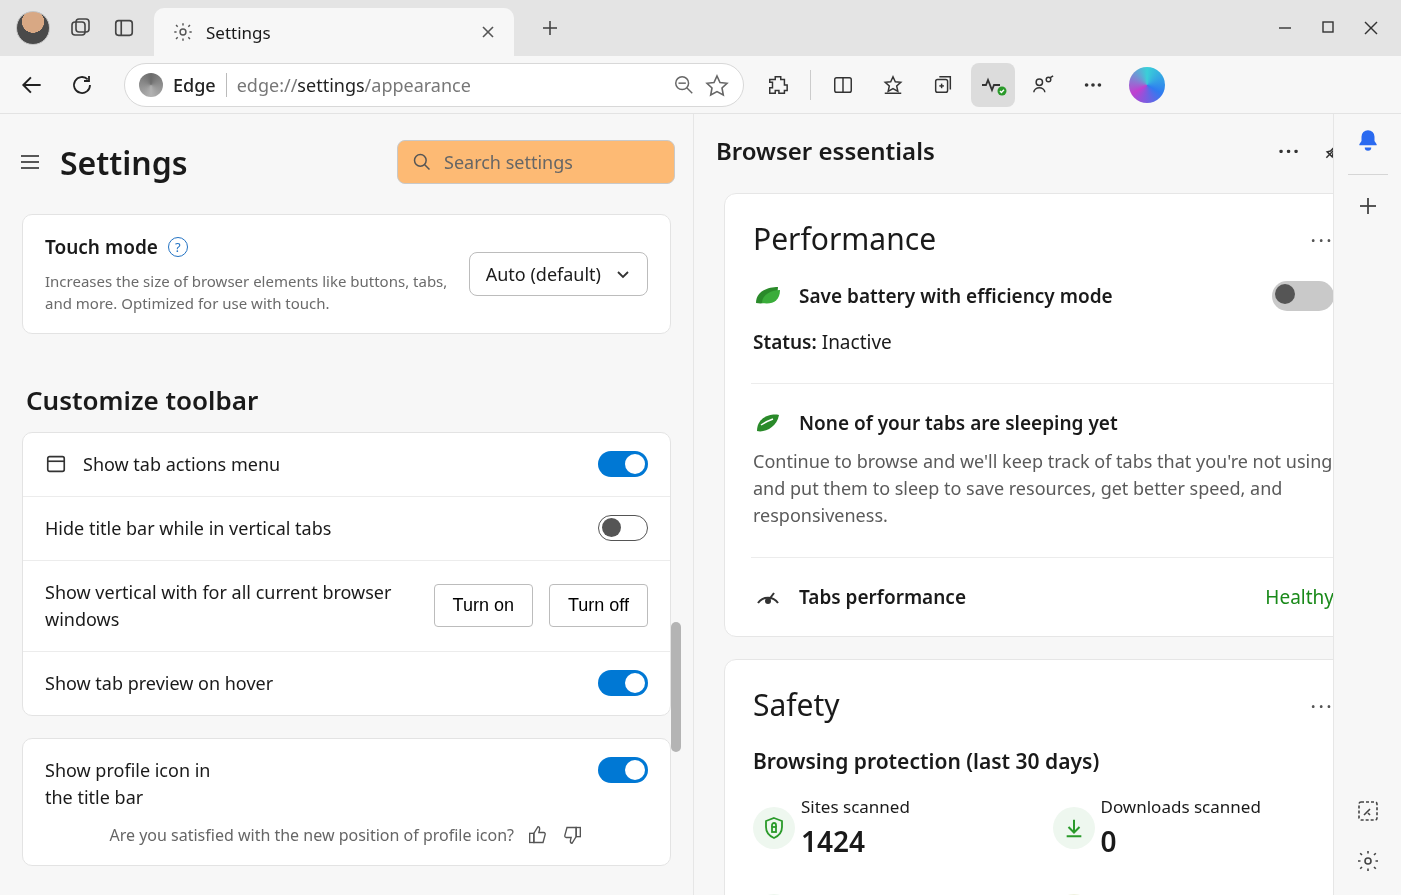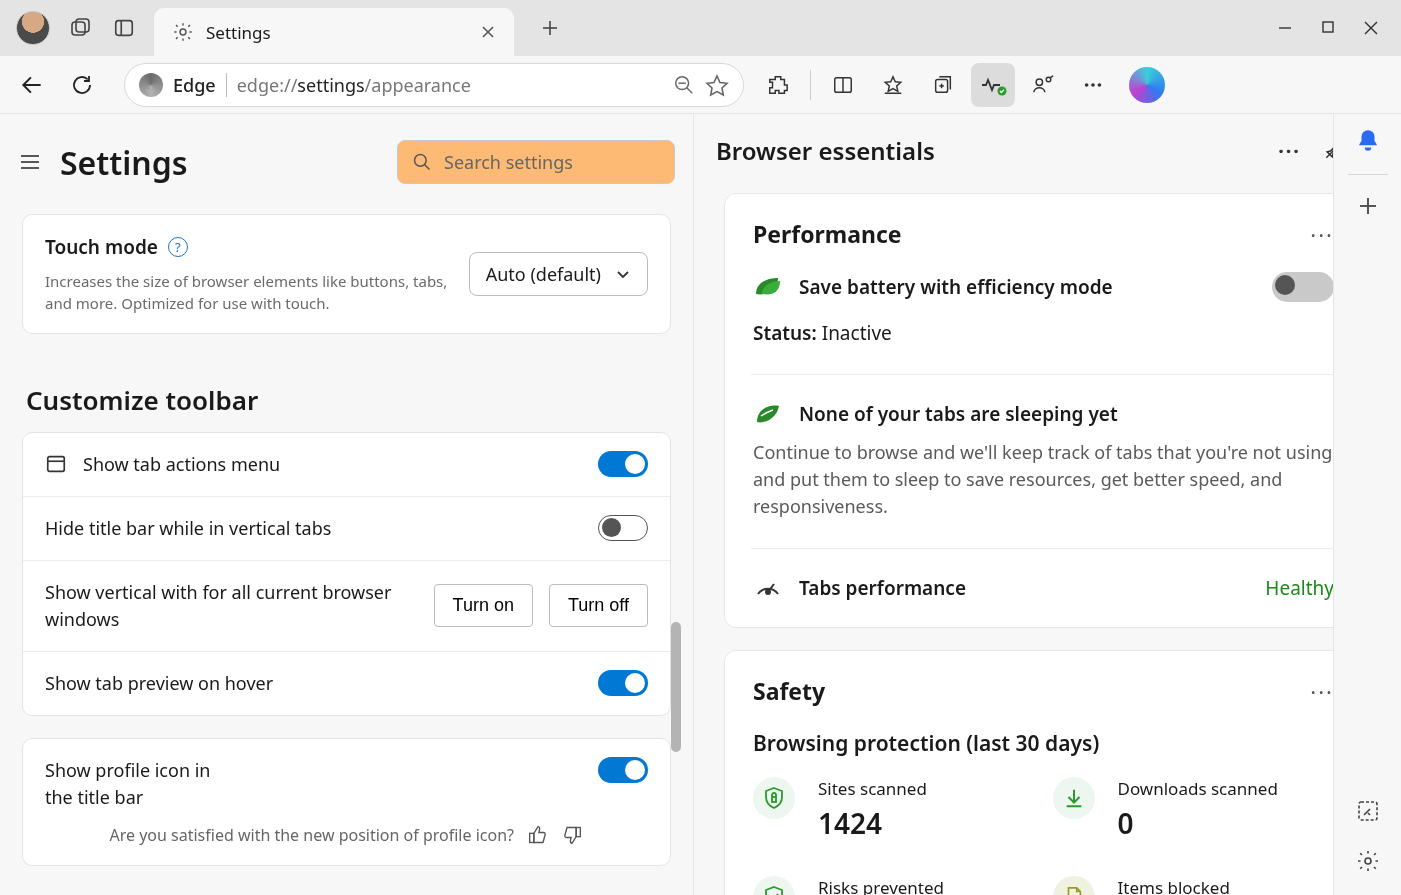--- a/index.html
+++ b/index.html
@@ -176,40 +176,40 @@
     position:absolute; right:3px; top:92px;
     width:14px; height:490px; background:#b8b8b8; border-radius:7px;
   }
   .ess-scroll-arrow-up { position:absolute; right:5px; top:76px; color:#666; font-size:12px; }
 
   .ess-card {
     background:#fff; border:1px solid #e6e6e6; border-radius:12px;
     padding:24px 28px; margin-bottom:22px;
   }
   .ess-card-head { display:flex; align-items:center; }
-  .ess-card-head h3 { font-size:23px; font-weight:700; }
+  .ess-card-head h3 { font-size:30px; font-weight:400; }
   .ess-more { margin-left:auto; color:#555; font-size:22px; letter-spacing:2px; }
 
   .ess-row { display:flex; align-items:center; gap:16px; font-size:19px; margin-top:22px; }
   .ess-sub { color:#5a5a5a; font-size:18px; line-height:1.5; margin-top:10px; }
   .status-line { font-size:19px; margin-top:18px; }
   .status-line .k { font-weight:600; }
 
   .leaf-icon, .leaf2-icon, .gauge-icon, .shield-icon, .dl-icon, .doc-icon {
     width:30px; height:30px; display:flex; align-items:center; justify-content:center;
   }
   .ess-divider { height:1px; background:#ececec; margin:28px -2px 0 -2px; }
 
   .healthy { color:#1a8a1a; font-size:19px; margin-left:auto; }
 
   .safety-grid {
     display:grid; grid-template-columns: 1fr 1fr; gap:34px 18px;
     margin-top:20px;
   }
-  .stat { display:flex; align-items:flex-start; gap:23px; }
+  .stat { display:flex; align-items:center; gap:6px; }
   .stat .txt .lbl { font-size:17px; }
   .stat .txt .val { font-size:28px; font-weight:600; margin-top:4px; }
   .icon-circ {
     width:42px; height:42px; border-radius:50%;
     display:flex; align-items:center; justify-content:center;
     background:#eef7ef;
   }
   .icon-circ.green svg { stroke:#2a9a2a; }
   .icon-circ.olive { background:#f0f2e0; }
 

